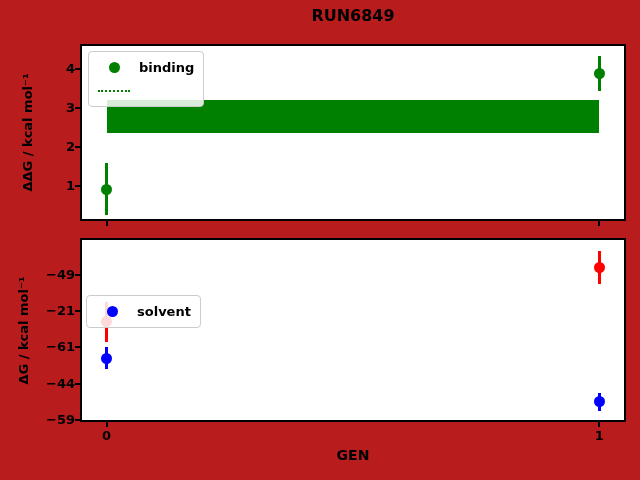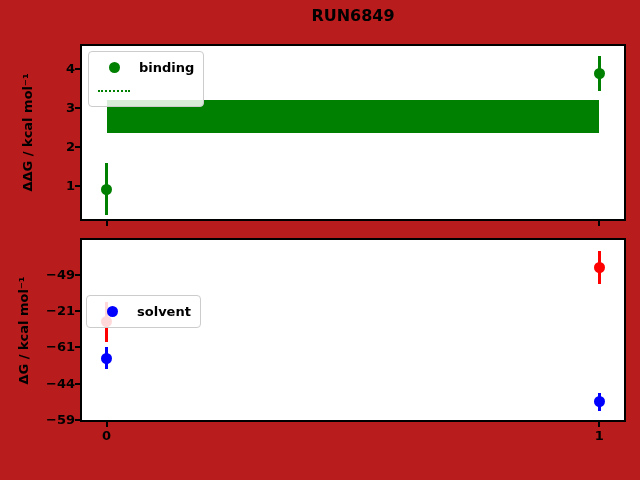--- a/index.html
+++ b/index.html
@@ -117,14 +117,15 @@
       <div class="errbar" style="left: 23.1364px; top: 107.273px; height: 21.8182px; background: rgb(0, 0, 255);"></div>
       <div class="dot" style="left: 19.1364px; top: 112.682px; background: rgb(0, 0, 255);"></div>
       <div class="errbar" style="left: 515.864px; top: 152.727px; height: 18.1818px; background: rgb(0, 0, 255);"></div>
       <div class="dot" style="left: 511.864px; top: 156.318px; background: rgb(0, 0, 255);"></div>
       <div class="errbar" style="left: 23.1364px; top: 61.8182px; height: 40px; background: rgb(255, 0, 0);"></div>
       <div class="dot" style="left: 19.1364px; top: 76.3182px; background: rgb(255, 0, 0);"></div>
       <div class="errbar" style="left: 515.864px; top: 10.9091px; height: 32.7273px; background: rgb(255, 0, 0);"></div>
       <div class="dot" style="left: 511.864px; top: 21.7727px; background: rgb(255, 0, 0);"></div>
     </div>
 
+  <div class="xlabel">GEN</div>
 
 </div>
 
 </body></html>

